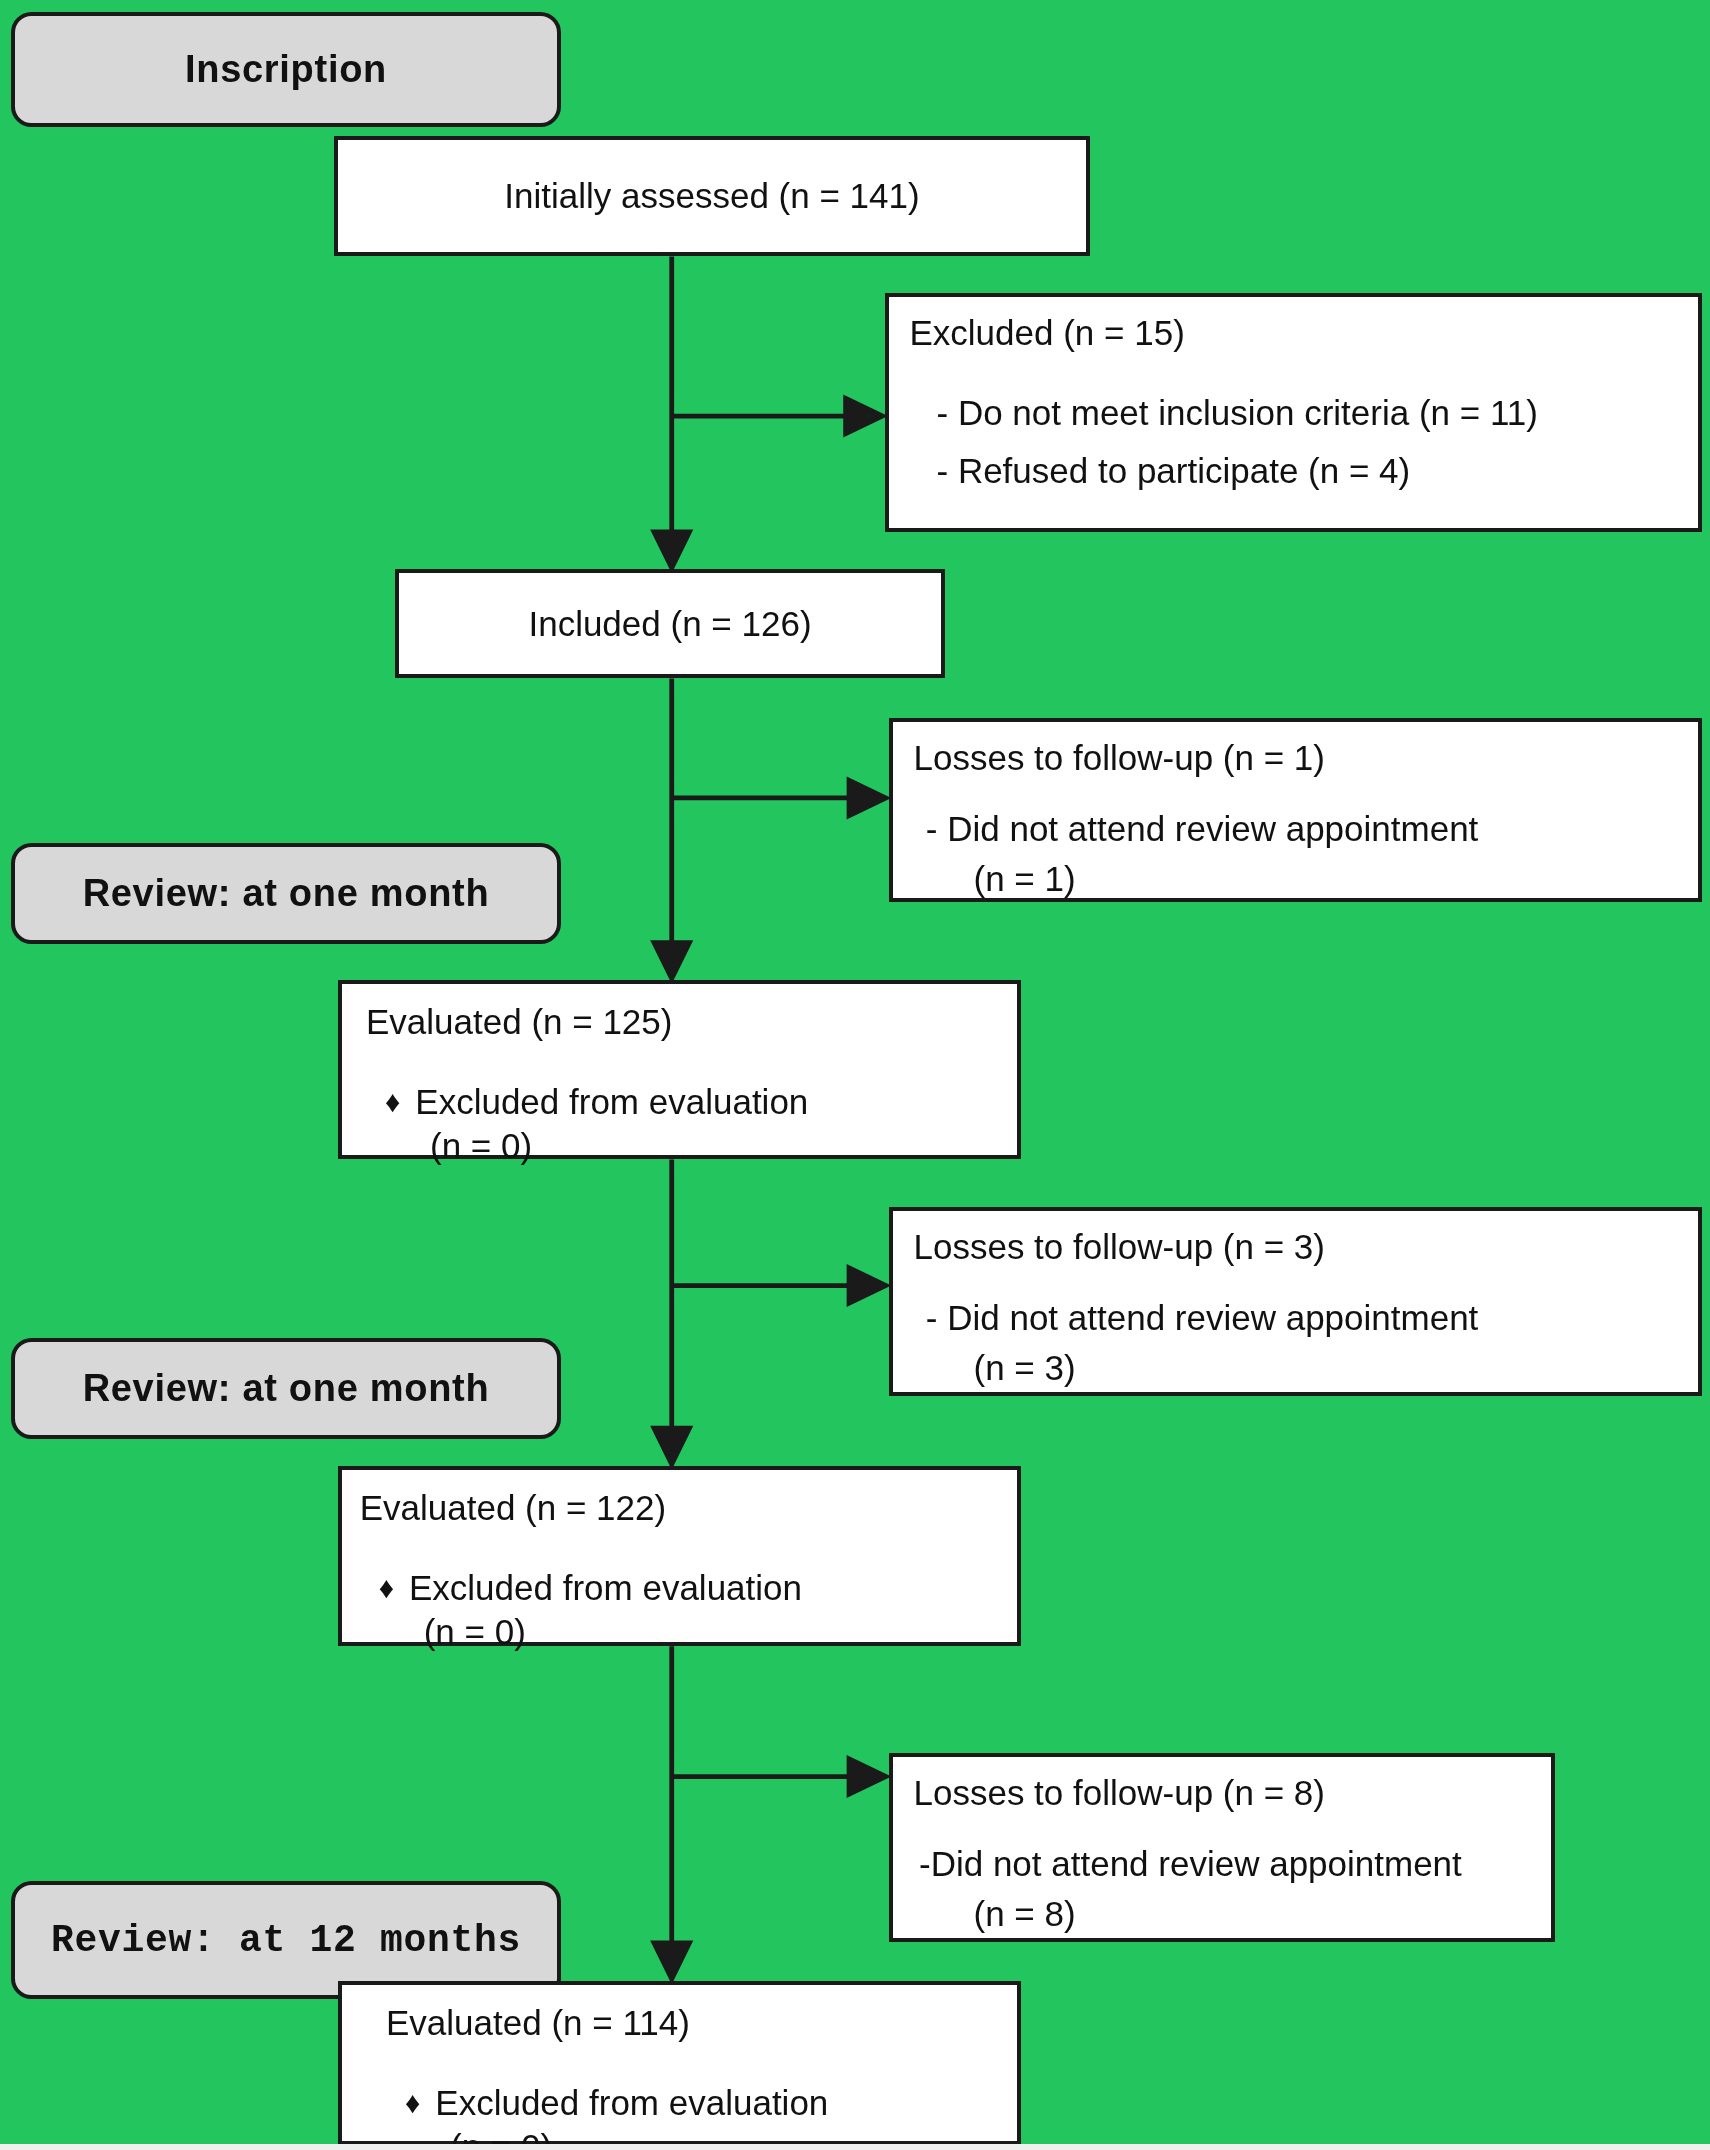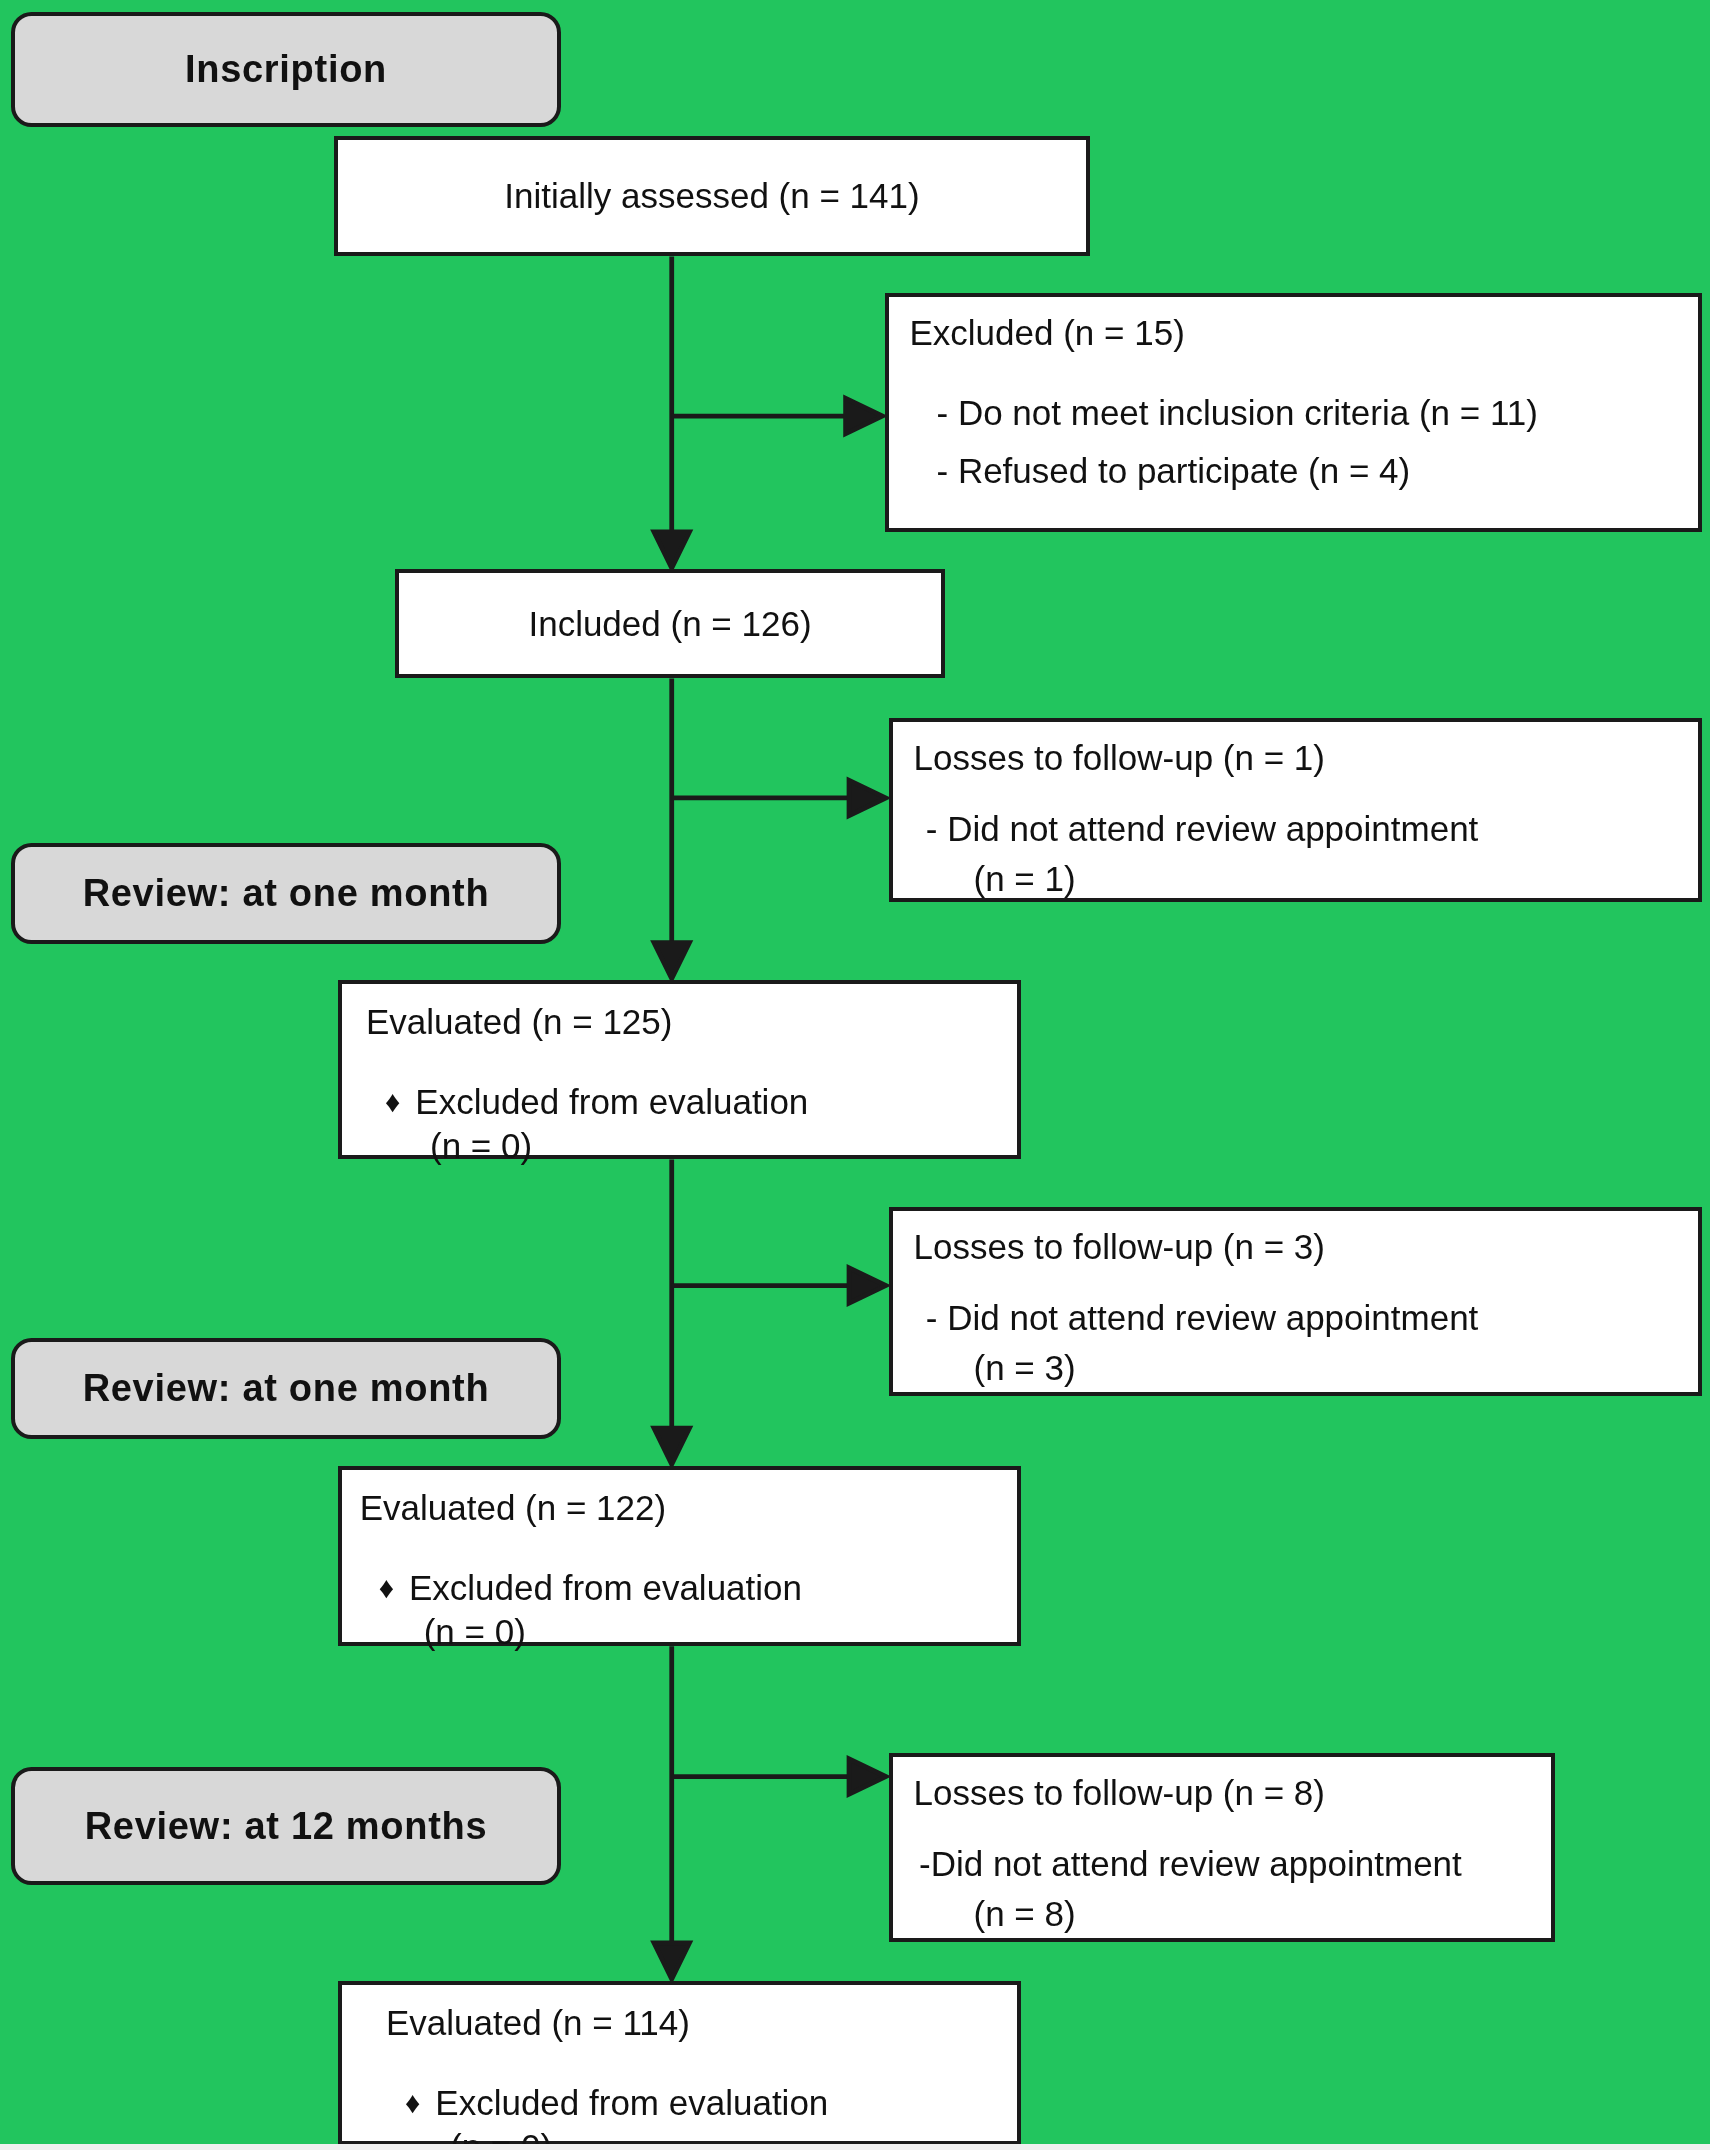--- a/index.html
+++ b/index.html
@@ -81,21 +81,21 @@
   </div>
 
   <div class="stage-label" style="left:11px;top:843px;width:550px;height:101px;">
     <span>Review: at one month</span>
   </div>
 
   <div class="stage-label" style="left:11px;top:1338px;width:550px;height:101px;">
     <span>Review: at one month</span>
   </div>
 
-  <div class="stage-label" style="left:11px;top:1767px;width:550px;height:118px;">
+  <div class="stage-label" style="left:11px;top:1881px;width:550px;height:118px;font-family:Liberation Mono, monospace;">
     <span>Review: at 12 months</span>
   </div>
 
   <div class="proc-box center-box" style="left:334px;top:136px;width:756px;height:120px;">
     <span>Initially assessed (n = 141)</span>
   </div>
 
   <div class="proc-box center-box" style="left:395px;top:569px;width:550px;height:109px;">
     <span>Included (n = 126)</span>
   </div>

